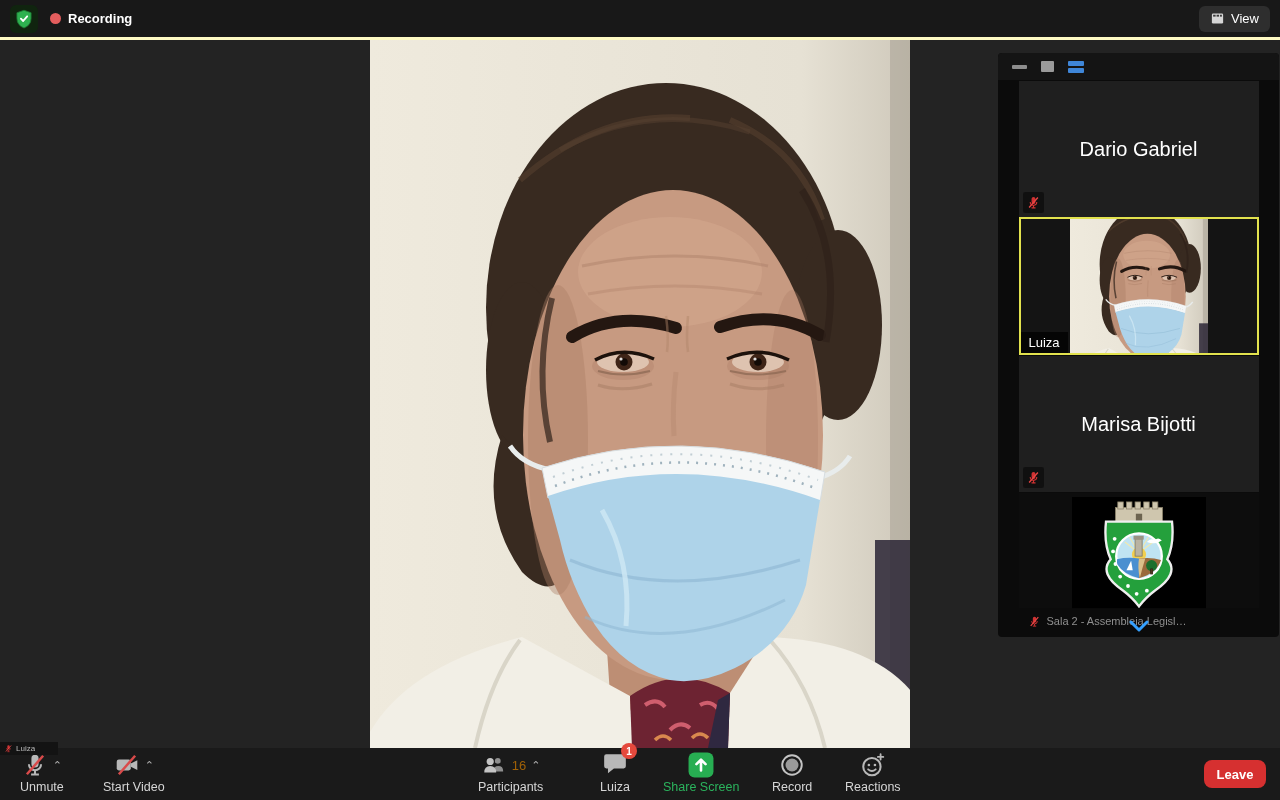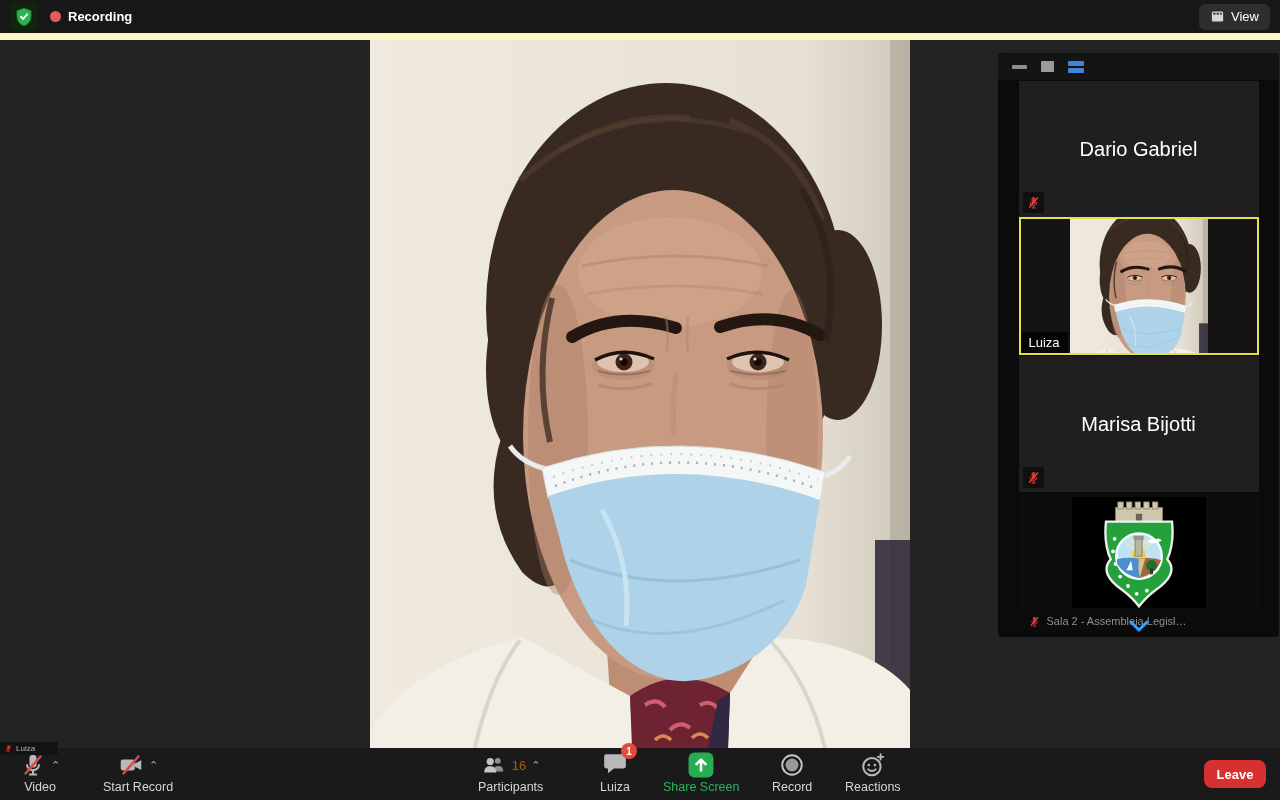--- a/index.html
+++ b/index.html
@@ -2,21 +2,21 @@
 <html><head>
 <meta charset="utf-8">
 <style>
   * { margin:0; padding:0; box-sizing:border-box; }
   html,body { width:1280px; height:800px; background:#232323; overflow:hidden;
               font-family:"Liberation Sans", sans-serif; }
   .app { position:relative; width:1280px; height:800px; background:#232323; }
 
   
   .top-bar { position:absolute; top:0; left:0; width:1280px; height:40px;
-             background:#181818; border-bottom:7px solid #fef9c3;
+             background:#181818; border-bottom:3px solid #fef9c3;
              display:flex; align-items:center; justify-content:space-between; padding:0 10px; }
   .top-left { display:flex; align-items:center; gap:12px; }
   .shield-chip { width:28px; height:28px; border-radius:6px; background:#10240f;
                  display:flex; align-items:center; justify-content:center; }
   .recording { display:flex; align-items:center; gap:7px; color:#fff;
                font-size:13px; font-weight:bold; }
   .rec-dot { width:11px; height:11px; border-radius:50%; background:#e35d5d; }
   .view-btn { display:flex; align-items:center; gap:6px; background:#2e2e2e; color:#fff;
               border:none; border-radius:6px; height:26px; padding:0 11px; font-size:13px;
               font-family:"Liberation Sans", sans-serif; cursor:pointer;justify-content:space-between; }
@@ -377,31 +377,31 @@
 
   <div class="toolbar">
 
     <div class="tb-btn" style="left:20px">
       <div class="tb-icon-row">
         <svg class="main-ic">
             <use href="#mic-off-gray"></use>
           </svg>
         <span class="chev">⌃</span>
       </div>
-      <span class="tb-label">Video</span>
+      <span class="tb-label">Unmute</span>
     </div>
 
     <div class="tb-btn" style="left:103px">
       <div class="tb-icon-row">
         <svg class="main-ic">
             <use href="#cam-off"></use>
           </svg>
         <span class="chev">⌃</span>
       </div>
-      <span class="tb-label">Start Record</span>
+      <span class="tb-label">Start Video</span>
     </div>
 
     <div class="tb-btn" style="left:478px">
       <div class="tb-icon-row">
         <svg class="main-ic">
             <use href="#people"></use>
           </svg>
         <span class="count">16</span>
         <span class="chev">⌃</span>
       </div>

